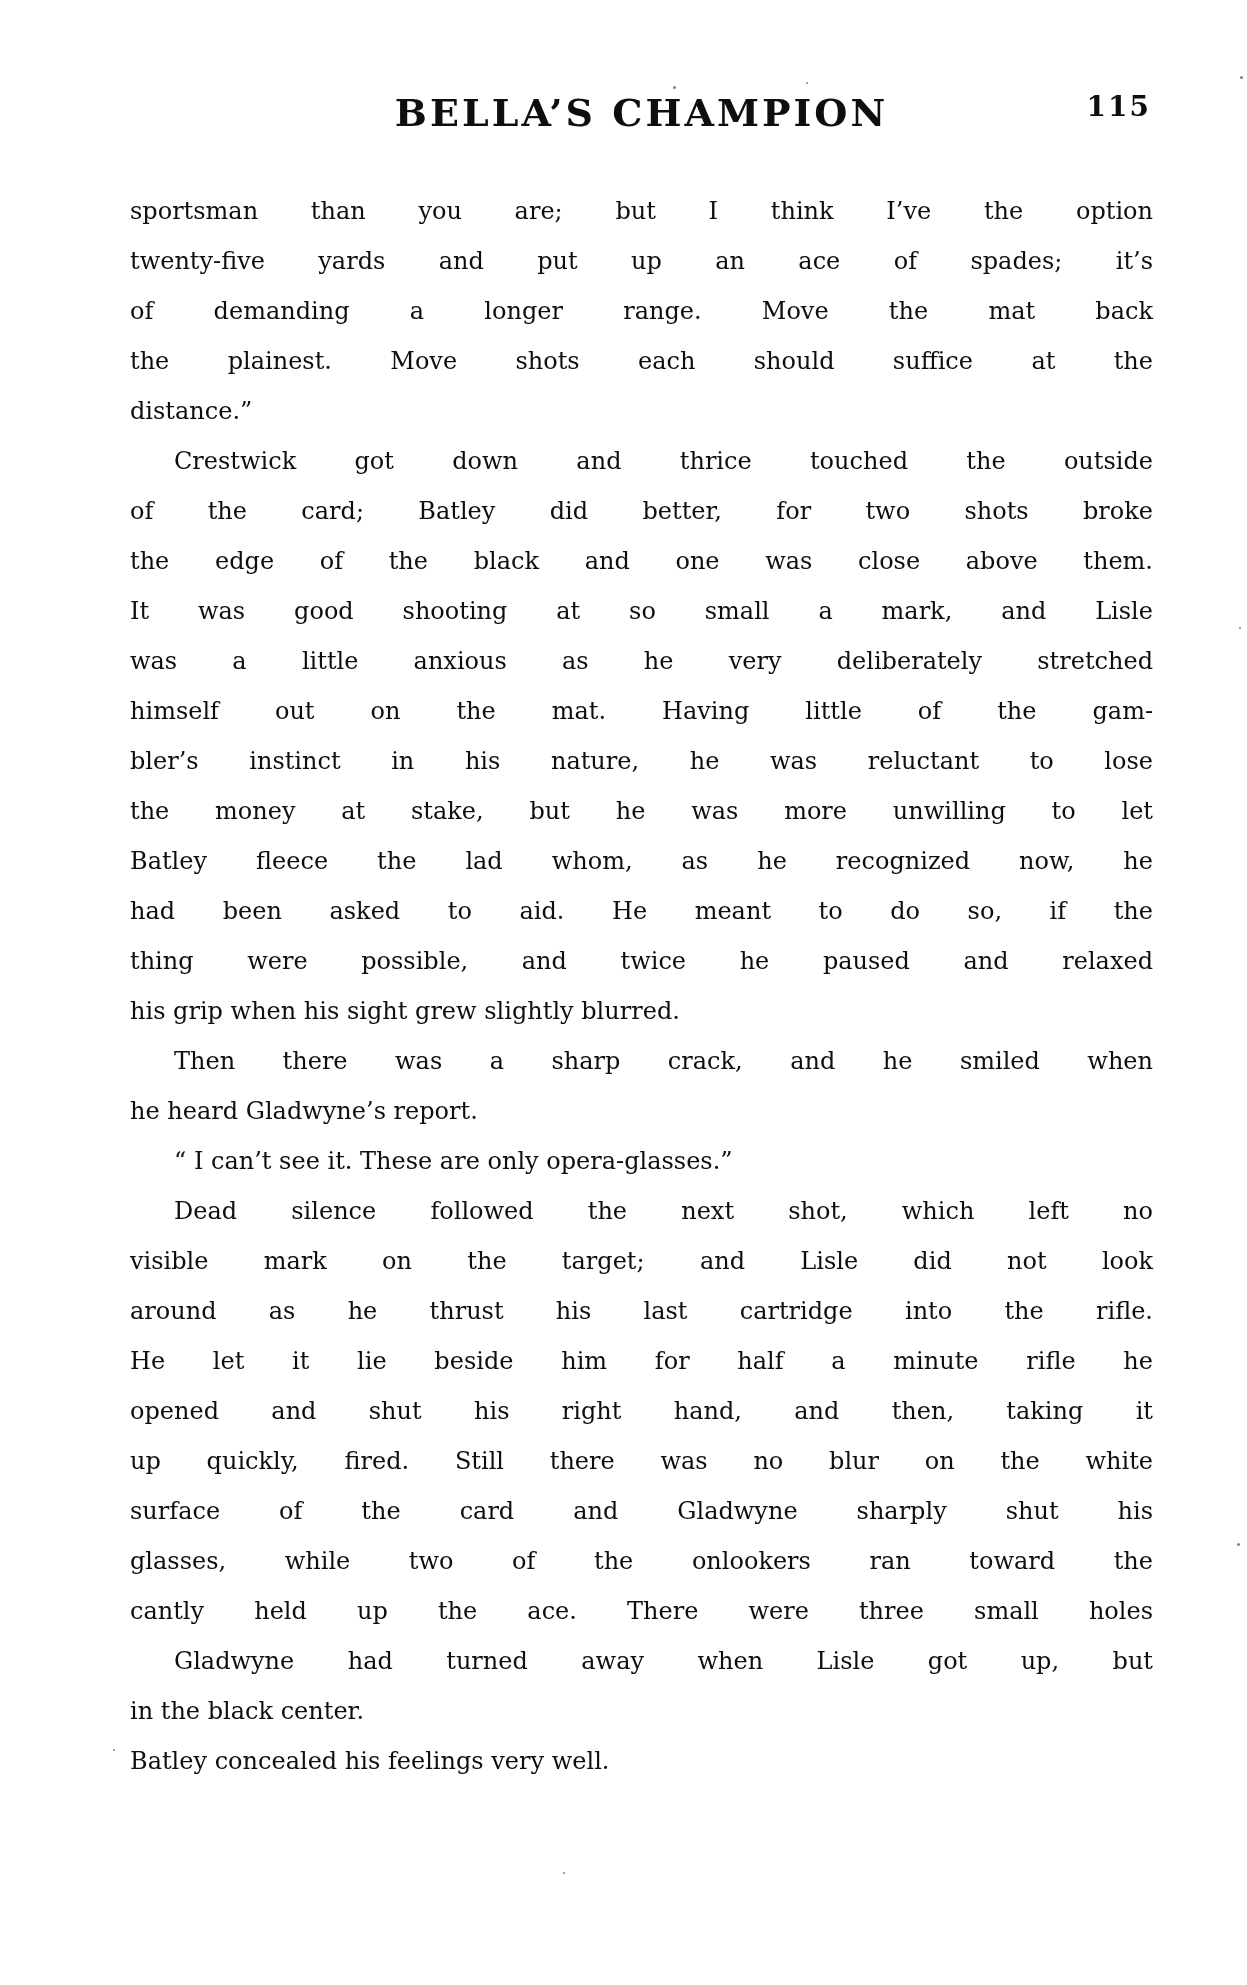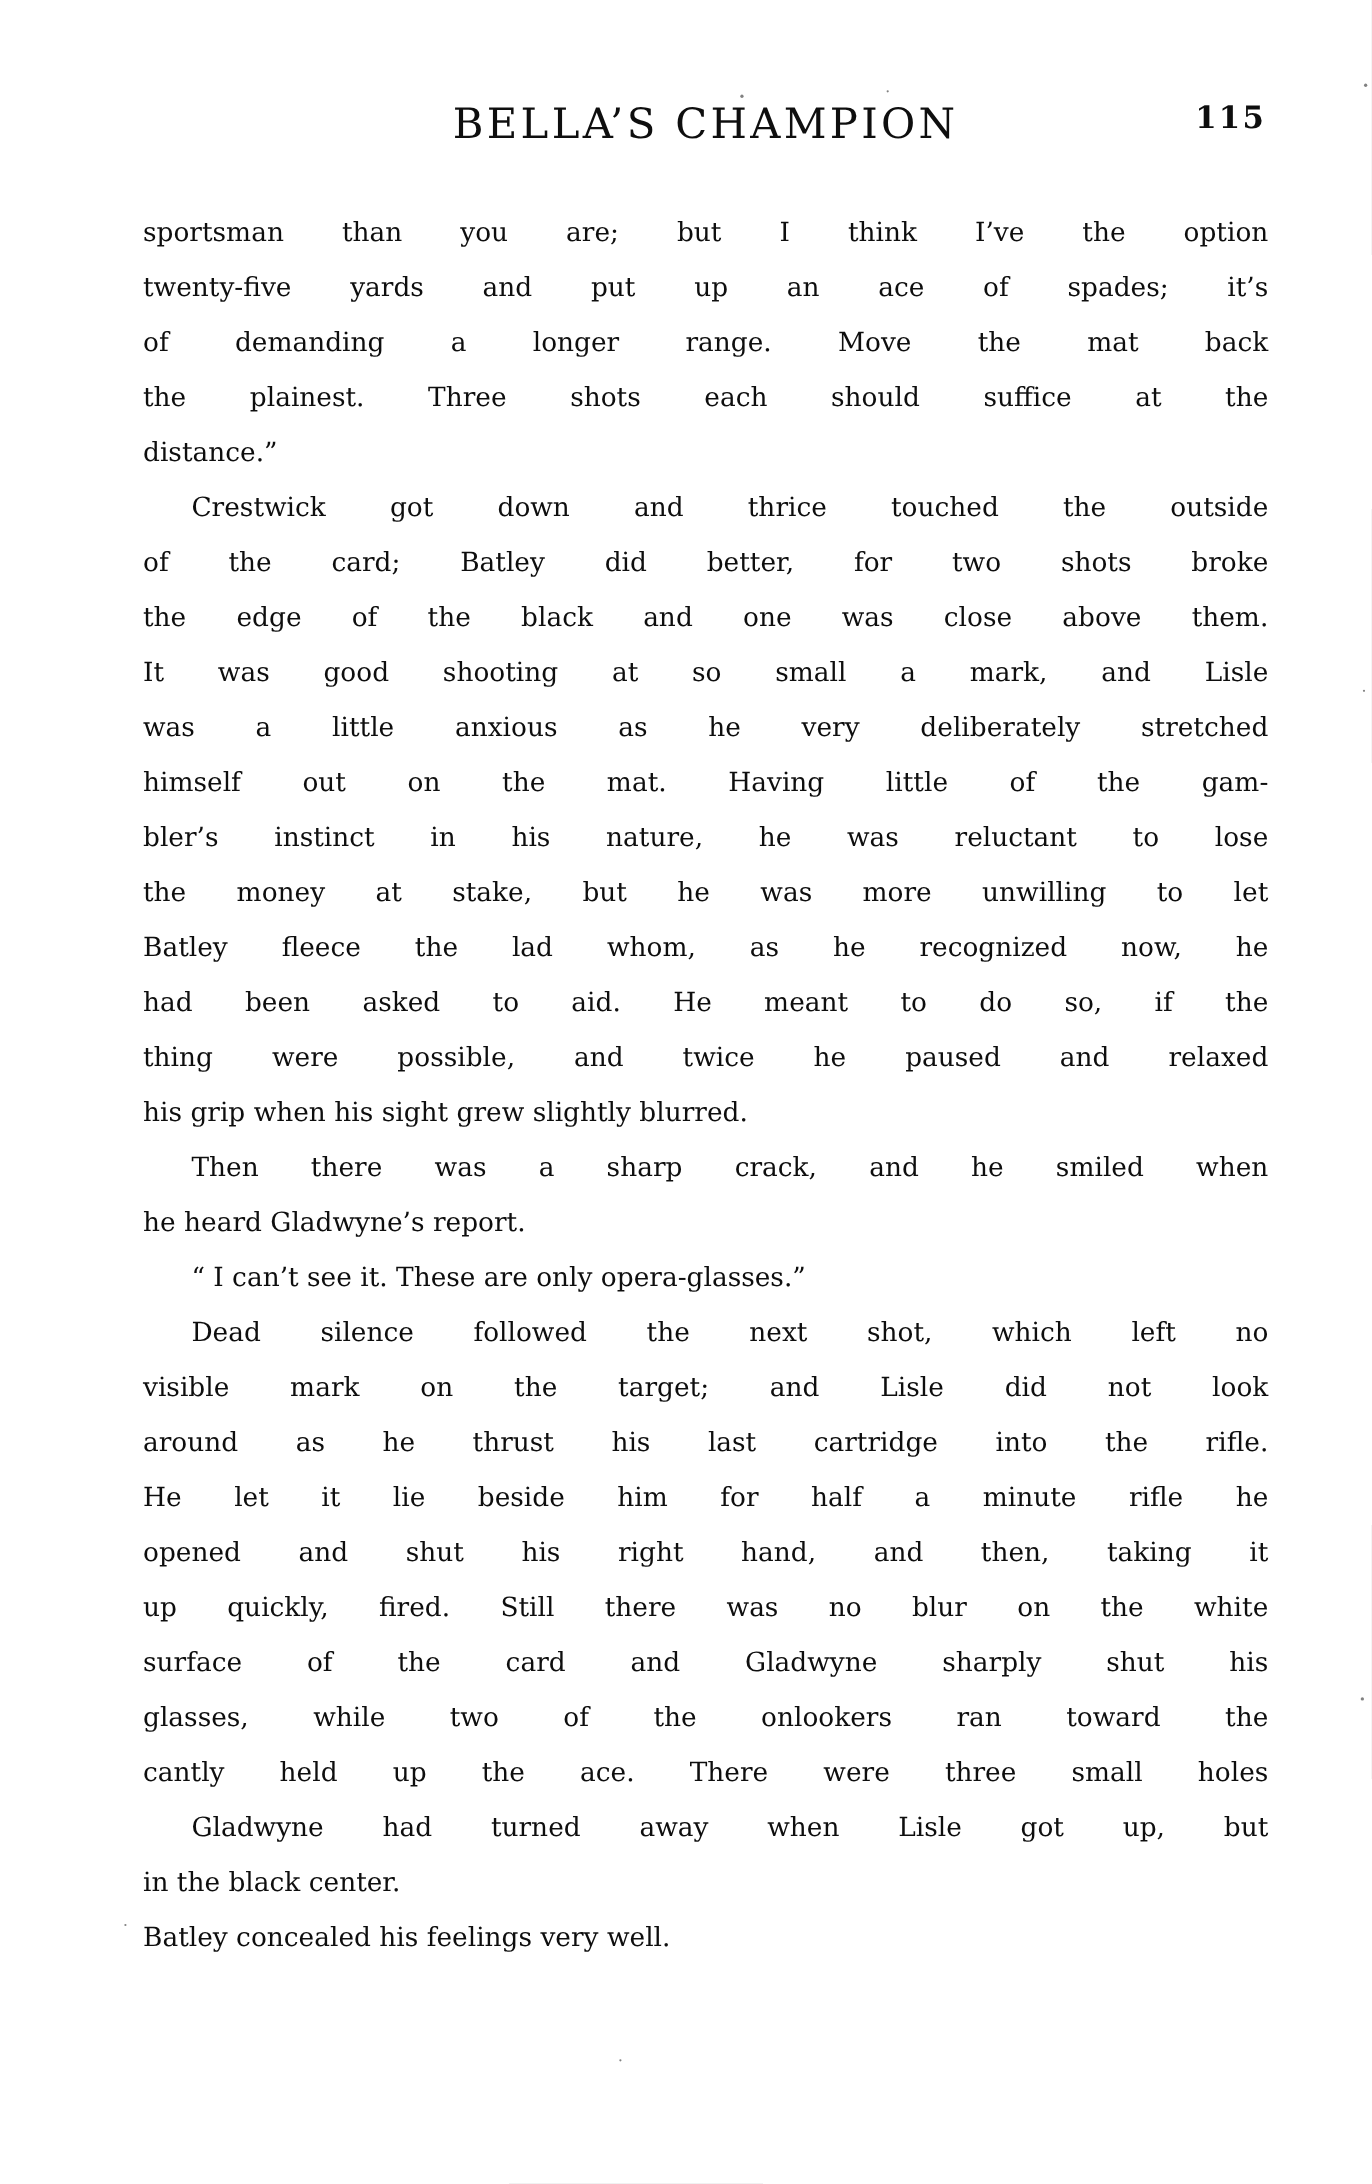--- a/index.html
+++ b/index.html
@@ -18,21 +18,21 @@
     left: 130px;
     top: 90px;
     width: 1023px;
     height: 46px;
   }
   .running-title {
     position: absolute;
     left: 0; right: 0;
     text-align: center;
     font-size: 38px;
-    font-weight: normal;
+    font-weight: bold;
     letter-spacing: 3px;
     white-space: nowrap;
   }
   .page-number {
     position: absolute;
     right: 2px;
     top: 0;
     font-size: 28px;
     font-weight: bold;
     letter-spacing: 2px;
@@ -64,21 +64,21 @@
 <div class="page">
   <header class="running-head">
     <span class="running-title">BELLA’S CHAMPION</span>
     <span class="page-number">115</span>
   </header>
 
   <main class="text-block">
       <div class="line">sportsman than you are; but I think I’ve the option</div>
       <div class="line">twenty-five yards and put up an ace of spades; it’s</div>
       <div class="line">of demanding a longer range.  Move the mat back</div>
-      <div class="line">the plainest.  Three shots each should suffice at the</div>
+      <div class="line">the plainest.  Move shots each should suffice at the</div>
       <div class="line end">distance.”</div>
       <div class="line ind">Crestwick got down and thrice touched the outside</div>
       <div class="line">of the card; Batley did better, for two shots broke</div>
       <div class="line">the edge of the black and one was close above them.</div>
       <div class="line">It was good shooting at so small a mark, and Lisle</div>
       <div class="line">was a little anxious as he very deliberately stretched</div>
       <div class="line">himself out on the mat.  Having little of the gam-</div>
       <div class="line">bler’s instinct in his nature, he was reluctant to lose</div>
       <div class="line">the money at stake, but he was more unwilling to let</div>
       <div class="line">Batley fleece the lad whom, as he recognized now, he</div>

